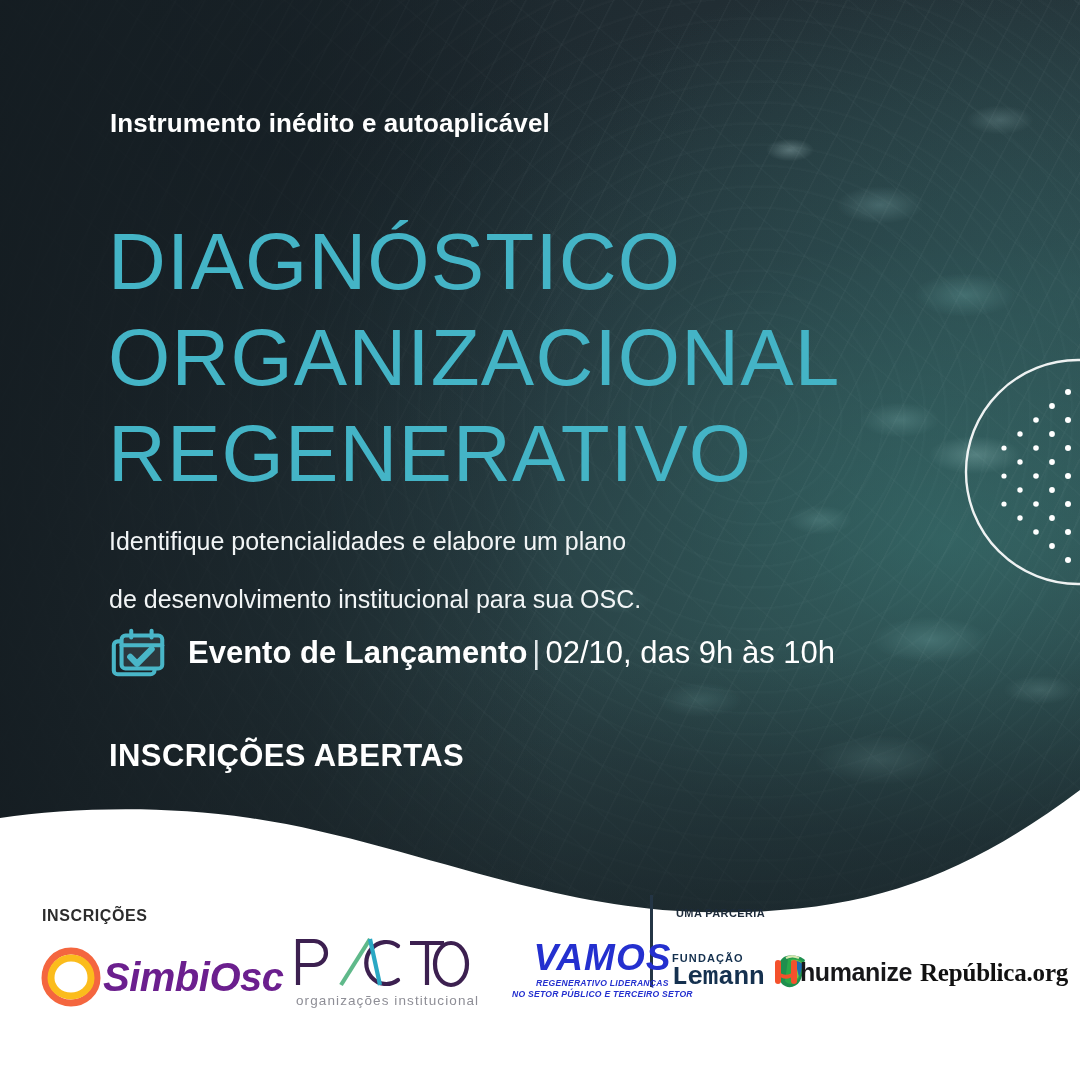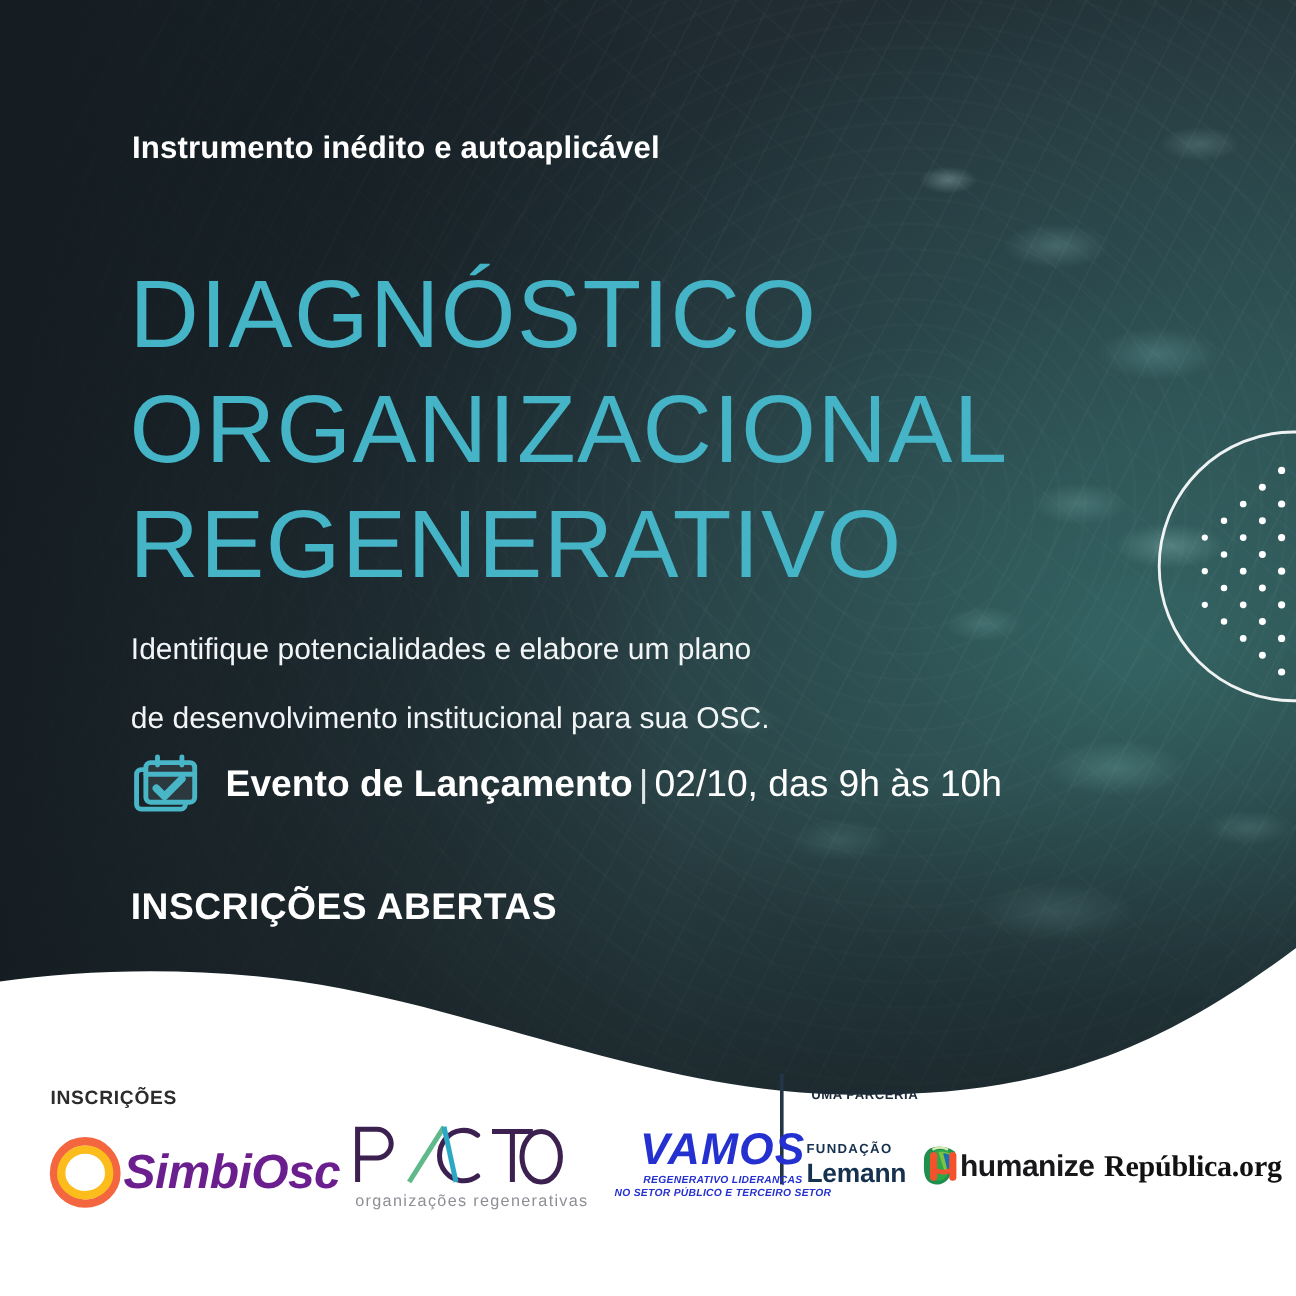--- a/index.html
+++ b/index.html
@@ -197,21 +197,21 @@
     position: absolute;
     left: 650px; top: 0px;
     width: 3px; height: 92px;
     background: #243545;
   }
 
   
   .logo-lemann { left: 672px; top: 16px; gap: 7px; }
   .lemann-words { display: flex; flex-direction: column; align-items: flex-start; justify-content: flex-end; }
   .lemann-top { color: #15314f; font-size: 11px; font-weight: 600; letter-spacing: 1.1px; line-height: 12px; }
-  .lemann-main { color: #15314f; font-size: 22px; font-weight: 700; line-height: 27px; letter-spacing: -0.2px; }
+  .lemann-main { color: #15314f; font-size: 26px; font-weight: 700; line-height: 27px; letter-spacing: -0.2px; font-family: Liberation Mono, monospace; }
 
   
   .logo-humanize { left: 772px; top: 22px; }
   .humanize-text { color: #18181a; font-size: 25px; font-weight: 600; letter-spacing: -0.4px; }
 
   
   .logo-republica { left: 920px; top: 24px; }
   .republica-text {
     color: #111111; font-size: 25px; font-weight: 700;
     font-family: "Liberation Serif", "DejaVu Serif", serif;
@@ -367,21 +367,21 @@
         <svg width="178" height="56" viewBox="0 0 178 56">
           <g fill="none" stroke="#3c2050" stroke-width="4.2">
             <path d="M6 50 V6 h16 a12 12 0 0 1 0 24 h-16"></path>
             <path d="M106 11 a20 21 0 1 0 0 34" stroke-linecap="round"></path>
             <path d="M118 8 h34 M135 8 V50"></path>
             <ellipse cx="159" cy="29" rx="16" ry="21"></ellipse>
           </g>
           <path d="M49 50 L78 4" fill="none" stroke="#5fb98a" stroke-width="4.2"></path>
           <path d="M78 4 L88 50" fill="none" stroke="#2aa8c4" stroke-width="4.2"></path>
         </svg>
-        <div class="pacto-sub">organizações regenerativas</div>
+        <div class="pacto-sub">organizações institucional</div>
       </div>
 
       <div class="logo logo-vamos">
         <div class="vamos-word">VAMOS</div>
         <div class="vamos-tag">
           <span>REGENERATIVO LIDERANÇAS</span>
           <span>NO SETOR PÚBLICO E TERCEIRO SETOR</span>
         </div>
       </div>
 

